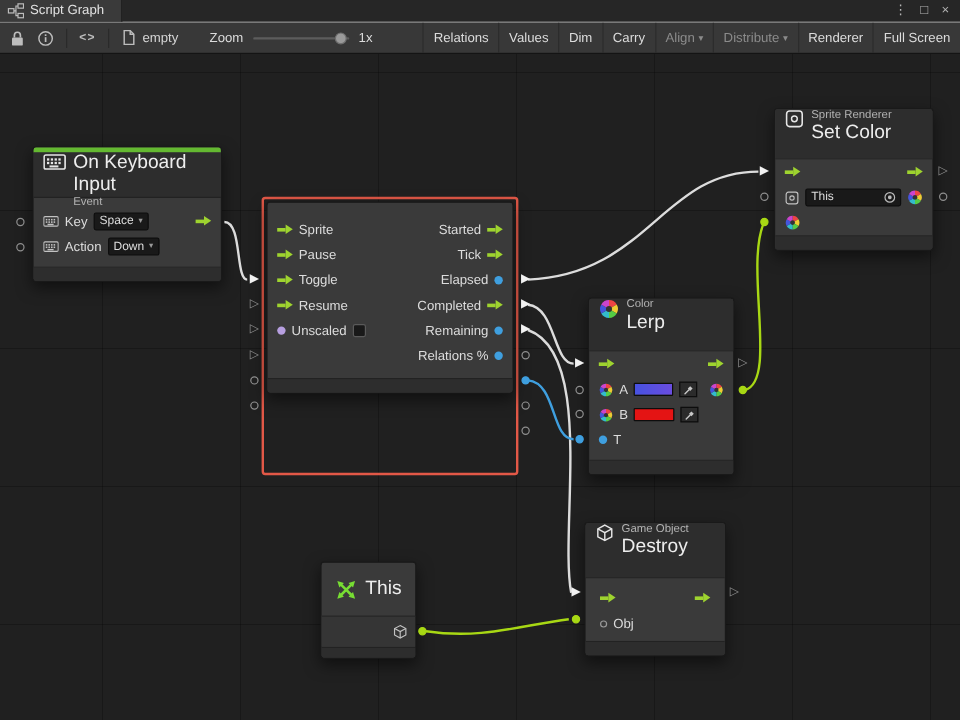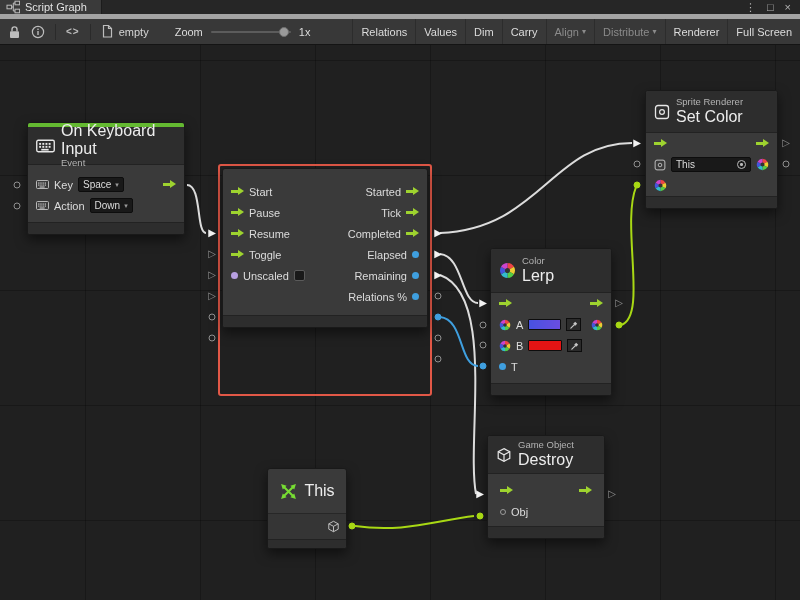--- a/index.html
+++ b/index.html
@@ -1,20 +1,20 @@
 <!DOCTYPE html>
 <html><head>
 <meta charset="utf-8">
 <style>
   *{box-sizing:border-box;margin:0;padding:0}
   html,body{width:800px;height:600px;overflow:hidden}
   body{font-family:"Liberation Sans",sans-serif;background:#202020;color:#ddd;-webkit-user-select:none;user-select:none}
 
   
-  .titlebar{height:19px;background:#262626;border-bottom:5px solid #a3a3a3;display:flex;align-items:center}
+  .titlebar{height:19px;background:#262626;border-bottom:1px solid #a3a3a3;display:flex;align-items:center}
   .tab{height:100%;background:#3a3a3a;display:flex;align-items:center;gap:5px;padding:0 14px 0 6px;border-right:1px solid #1c1c1c;color:#e2e2e2;font-size:11px}
   .win-icons{margin-left:auto;display:flex;align-items:center;gap:11px;padding-right:9px;color:#b5b5b5;font-size:11px;line-height:1}
 
   
   .toolbar{height:26px;background:#383838;border-bottom:1px solid #141414;display:flex;align-items:center;font-size:11px;color:#dcdcdc}
   .tb-icon{display:flex;align-items:center;color:#bdbdbd}
   .tb-sep{width:1px;height:16px;background:#2a2a2a;margin:0 10px}
   .chevrons{color:#bdbdbd;font-size:10px;font-weight:bold;letter-spacing:1px}
   .graph-crumb{display:flex;align-items:center;gap:5px;color:#d6d6d6}
   .zoom-wrap{display:flex;align-items:center;gap:8px;margin-left:26px}
@@ -24,21 +24,21 @@
   .tb-btn{display:flex;align-items:center;gap:3px;padding:0 8px;border-left:1px solid #2c2c2c;height:100%;white-space:nowrap}
   .tb-btn.disabled{color:#8b8b8b}
   .caret{font-size:8px;color:inherit;line-height:1}
 
   
   .canvas{position:relative;width:800px;height:555px;overflow:hidden;background-color:#202020;
     background-image:linear-gradient(rgba(0,0,0,.24) 1px,transparent 1px),linear-gradient(90deg,rgba(0,0,0,.24) 1px,transparent 1px);
     background-size:115px 115px;background-position:85px 15px}
 
   .node{position:absolute;background:#3a3a3a;border:1px solid #191919;border-radius:3px;box-shadow:0 5px 12px rgba(0,0,0,.5);z-index:2;font-size:11px;color:#dcdcdc}
-  .node-header{display:flex;align-items:center;gap:6px;padding:0 8px;background:#2d2d2d;border-bottom:1px solid #222;border-radius:2px 2px 0 0}
+  .node-header{display:flex;align-items:flex-start;gap:6px;padding:0 8px;background:#2d2d2d;border-bottom:1px solid #222;border-radius:2px 2px 0 0}
   .node-footer{height:12px;background:#2d2d2d;border-top:1px solid #222;border-radius:0 0 2px 2px}
   .hdr-text{display:flex;flex-direction:column;line-height:1.15}
   .hdr-cat{font-size:9.5px;color:#b3b3b3}
   .hdr-title{font-size:16px;color:#ededed}
 
   .row{display:flex;align-items:center;gap:5px;height:21px;padding:0 8px}
   .grow{flex:1}
   .trow{display:flex;align-items:center;justify-content:space-between;height:21px;padding:0 8px}
   .cell{display:flex;align-items:center;gap:5px}
 
@@ -247,55 +247,55 @@
       </div>
     </div>
     <div class="node-footer"></div>
   </div>
 
   <div class="node" style="left:222px;top:123px;width:206px">
     <div style="padding:12px 0 8px">
       <div class="trow">
         <span class="cell">
             <span class="flow-arrow"></span>
-            <span>Start</span>
+            <span>Sprite</span>
           </span>
         <span class="cell">
             <span>Started</span>
             <span class="flow-arrow"></span>
           </span>
       </div>
       <div class="trow">
         <span class="cell">
             <span class="flow-arrow"></span>
             <span>Pause</span>
           </span>
         <span class="cell">
             <span>Tick</span>
-            <span class="flow-arrow"></span>
-          </span>
-      </div>
-      <div class="trow">
-        <span class="cell">
-            <span class="flow-arrow"></span>
-            <span>Resume</span>
-          </span>
-        <span class="cell">
-            <span>Completed</span>
             <span class="flow-arrow"></span>
           </span>
       </div>
       <div class="trow">
         <span class="cell">
             <span class="flow-arrow"></span>
             <span>Toggle</span>
           </span>
         <span class="cell">
             <span>Elapsed</span>
             <span class="vdot blue"></span>
+          </span>
+      </div>
+      <div class="trow">
+        <span class="cell">
+            <span class="flow-arrow"></span>
+            <span>Resume</span>
+          </span>
+        <span class="cell">
+            <span>Completed</span>
+            <span class="flow-arrow"></span>
           </span>
       </div>
       <div class="trow">
         <span class="cell">
             <span class="vdot purple"></span>
             <span>Unscaled</span>
             <span class="checkbox"></span>
           </span>
         <span class="cell">
             <span>Remaining</span>
@@ -409,21 +409,21 @@
     </div>
     <div style="height:26px;background:#353535;border-top:1px solid #272727;display:flex;align-items:center;justify-content:flex-end;padding:0 6px">
       <svg class="icon ic-gray" width="13" height="13" viewBox="0 0 16 16">
           <use href="#cube"></use>
         </svg>
     </div>
     <div class="node-footer" style="height:9px"></div>
   </div>
 
   <div class="node" style="left:487px;top:390px;width:118px">
-    <div class="node-header" style="height:38px">
+    <div class="node-header" style="height:46px">
       <svg class="icon ic-white" width="16" height="16" viewBox="0 0 16 16">
           <use href="#cube"></use>
         </svg>
       <span class="hdr-text">
         <span class="hdr-cat">Game Object</span>
         <span class="hdr-title">Destroy</span>
       </span>
     </div>
     <div style="padding:6px 4px 4px">
       <div class="trow">

